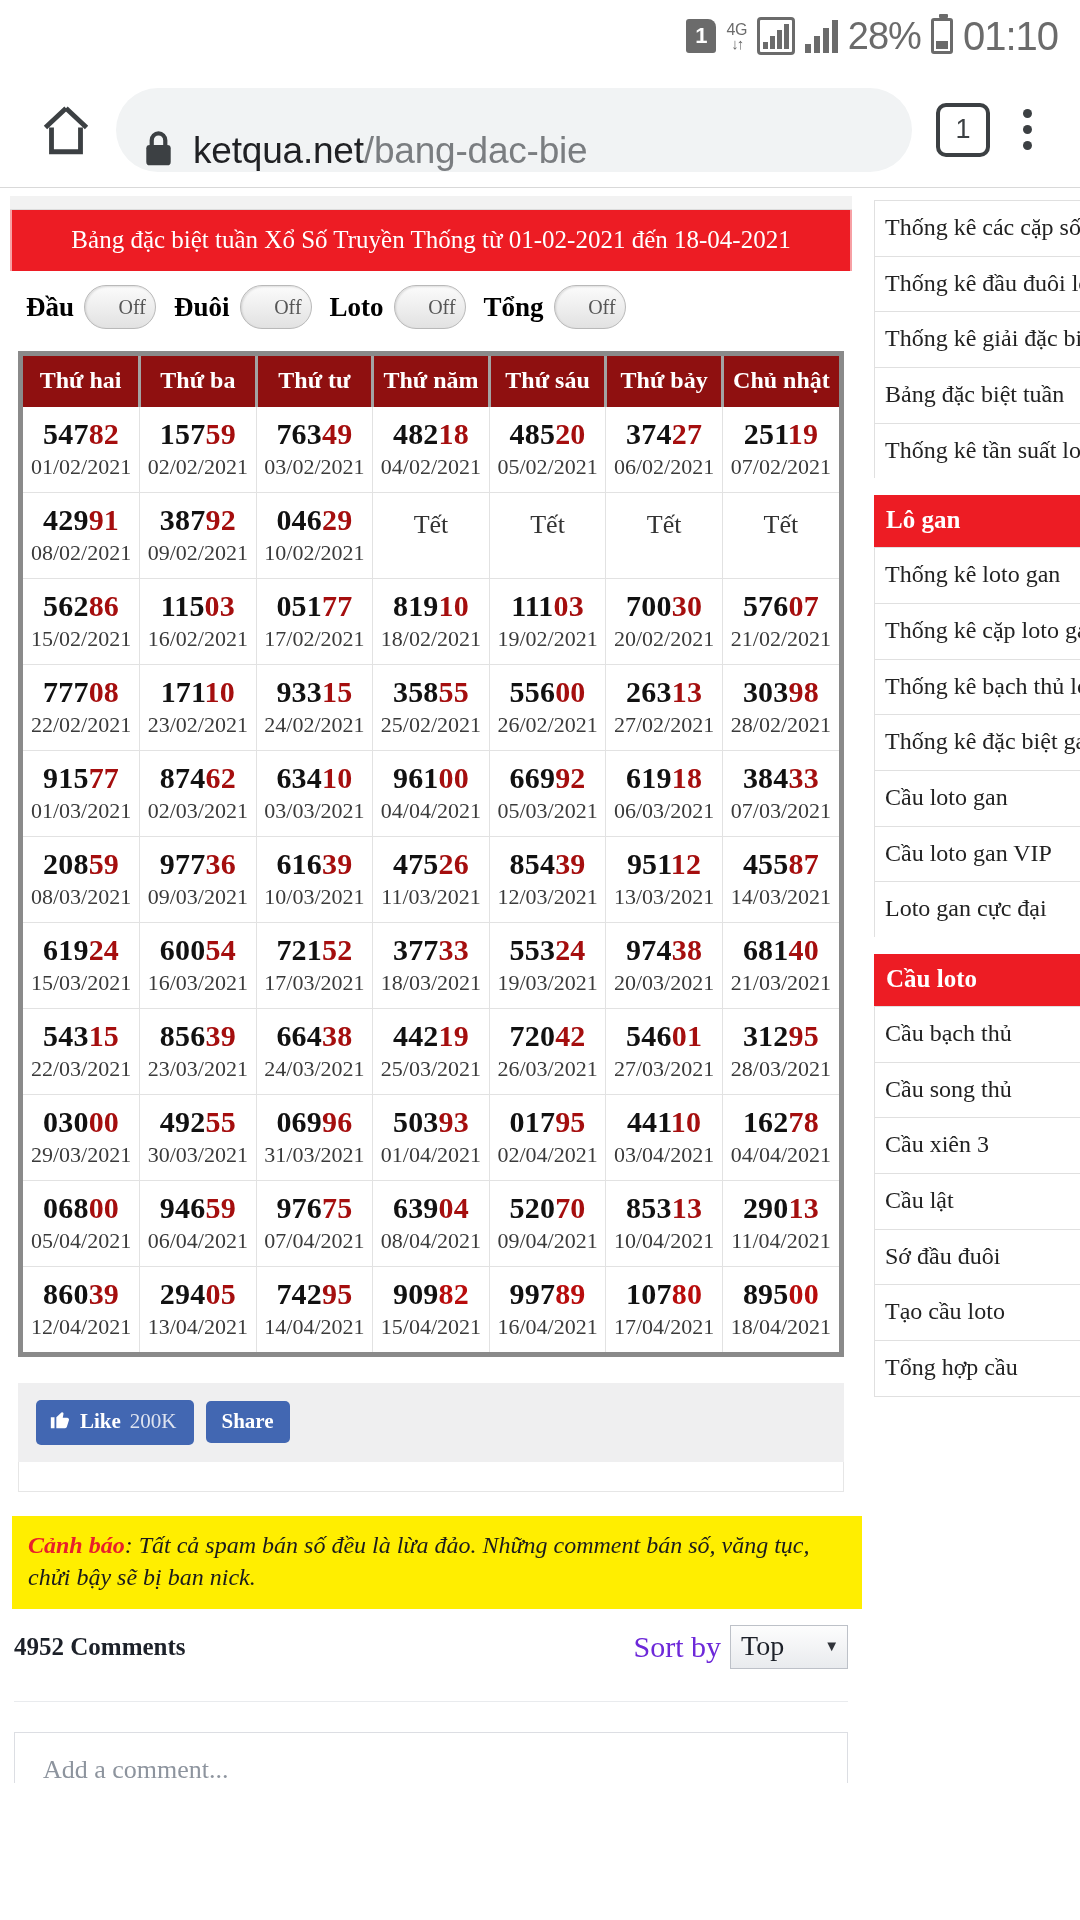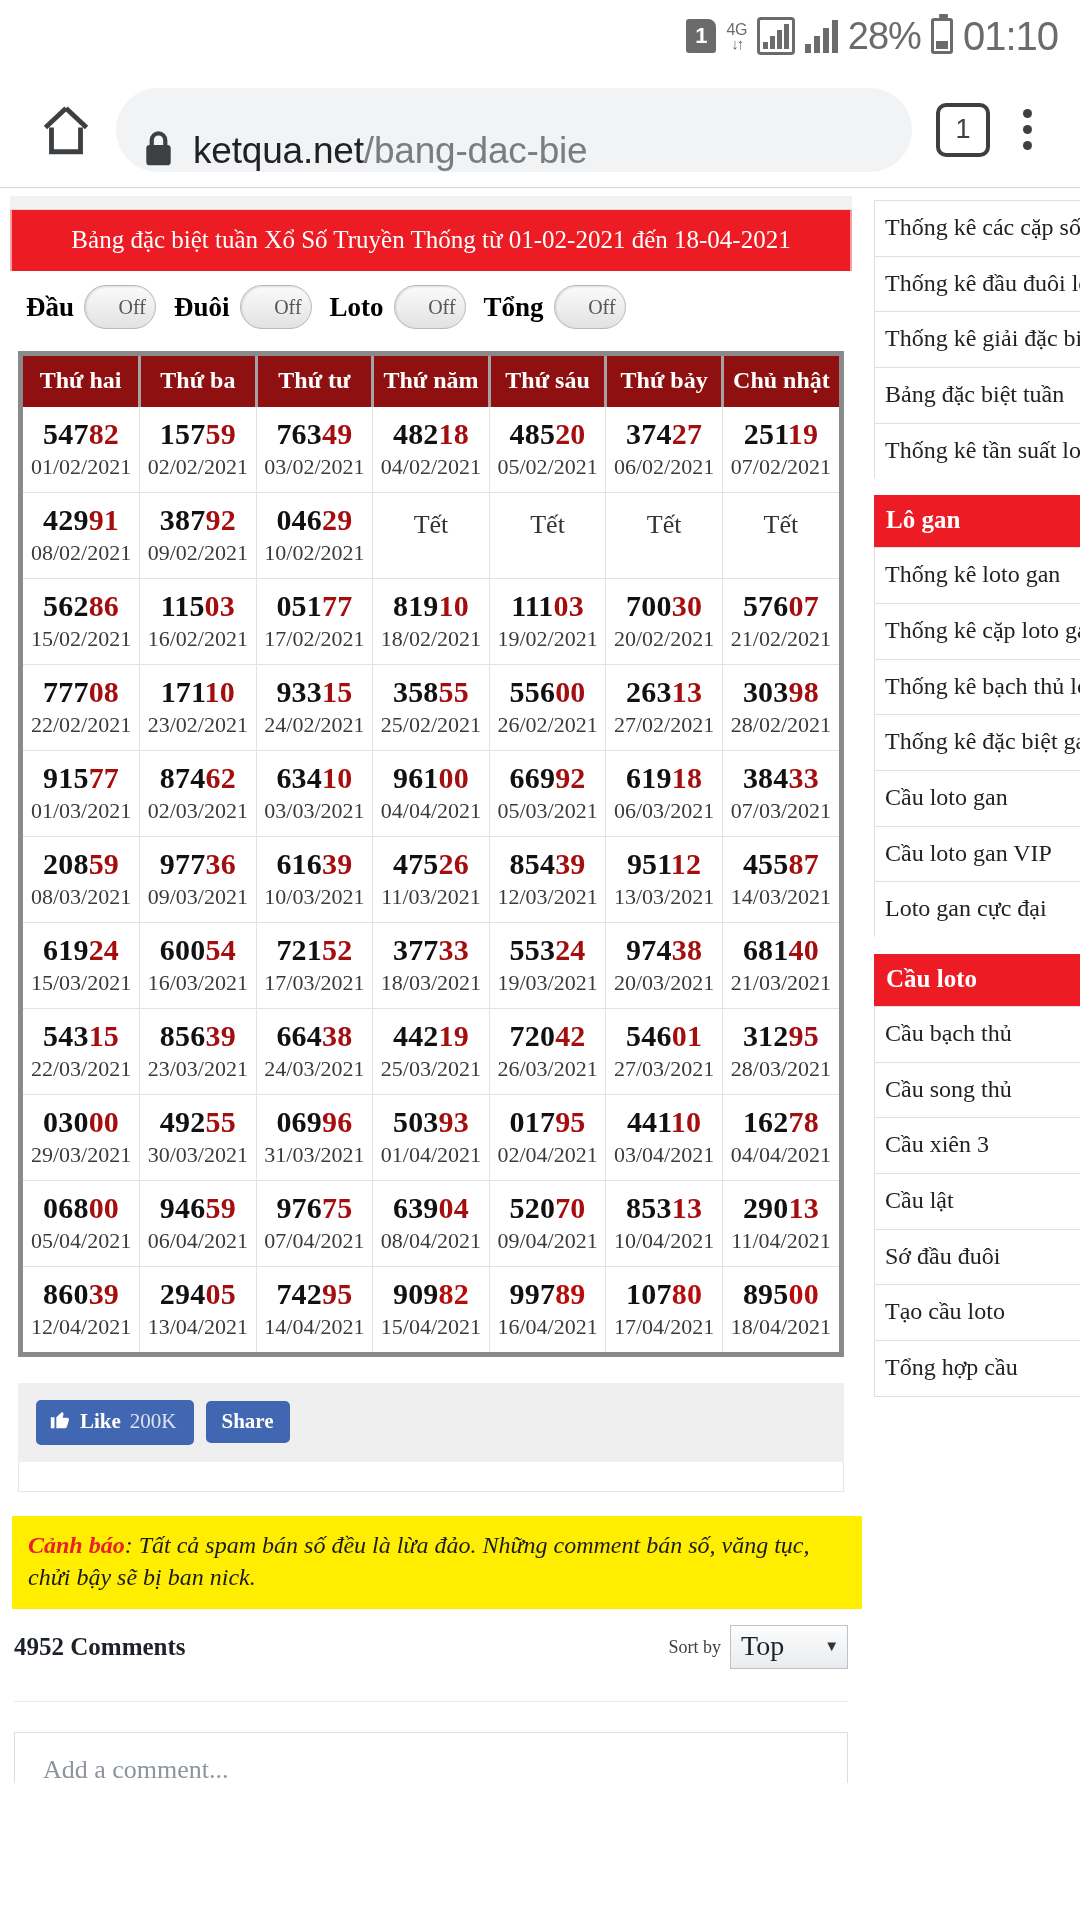--- a/index.html
+++ b/index.html
@@ -138,21 +138,21 @@
     background: #FFEE00; padding: 14px 16px 16px 16px; margin-top: 24px; margin-left: 12px;
   }
   .warn .l1 { font-size: 24px; font-style: italic; color: #1b1b1b; line-height: 1.32; }
   .warn .l1 b { color: #E8202A; font-weight: bold; font-style: italic; }
   .warn .l2 { font-size: 24px; font-style: italic; font-weight: bold; color: #1a27C9; margin-top: 7px; }
 
   
   .cmt-head { display: flex; align-items: center; justify-content: space-between; padding: 16px 14px 10px 14px; }
   .cmt-count { font-size: 25px; color: #1d2129; font-weight: bold; }
   .sort-wrap { display: flex; align-items: center; gap: 9px; }
-  .sort-lbl { font-size: 18px; color: #404040; }
+  .sort-lbl { font-size: 30px; color: #6d28d9; }
   .sort-sel {
     min-width: 118px; border: 1px solid #bdc1c8; background: linear-gradient(#fdfdfd,#e9ebee);
     padding: 4px 8px 6px 10px; display: flex; align-items: center; justify-content: space-between; gap: 12px;
   }
   .sort-sel span { font-size: 28px; color: #1d2129; }
   .sort-sel i { font-size: 15px; color: #31343a; font-style: normal; }
 
   .cmt-sep { height: 1px; background: #e9ebee; margin: 22px 14px 0 14px; }
 
   

